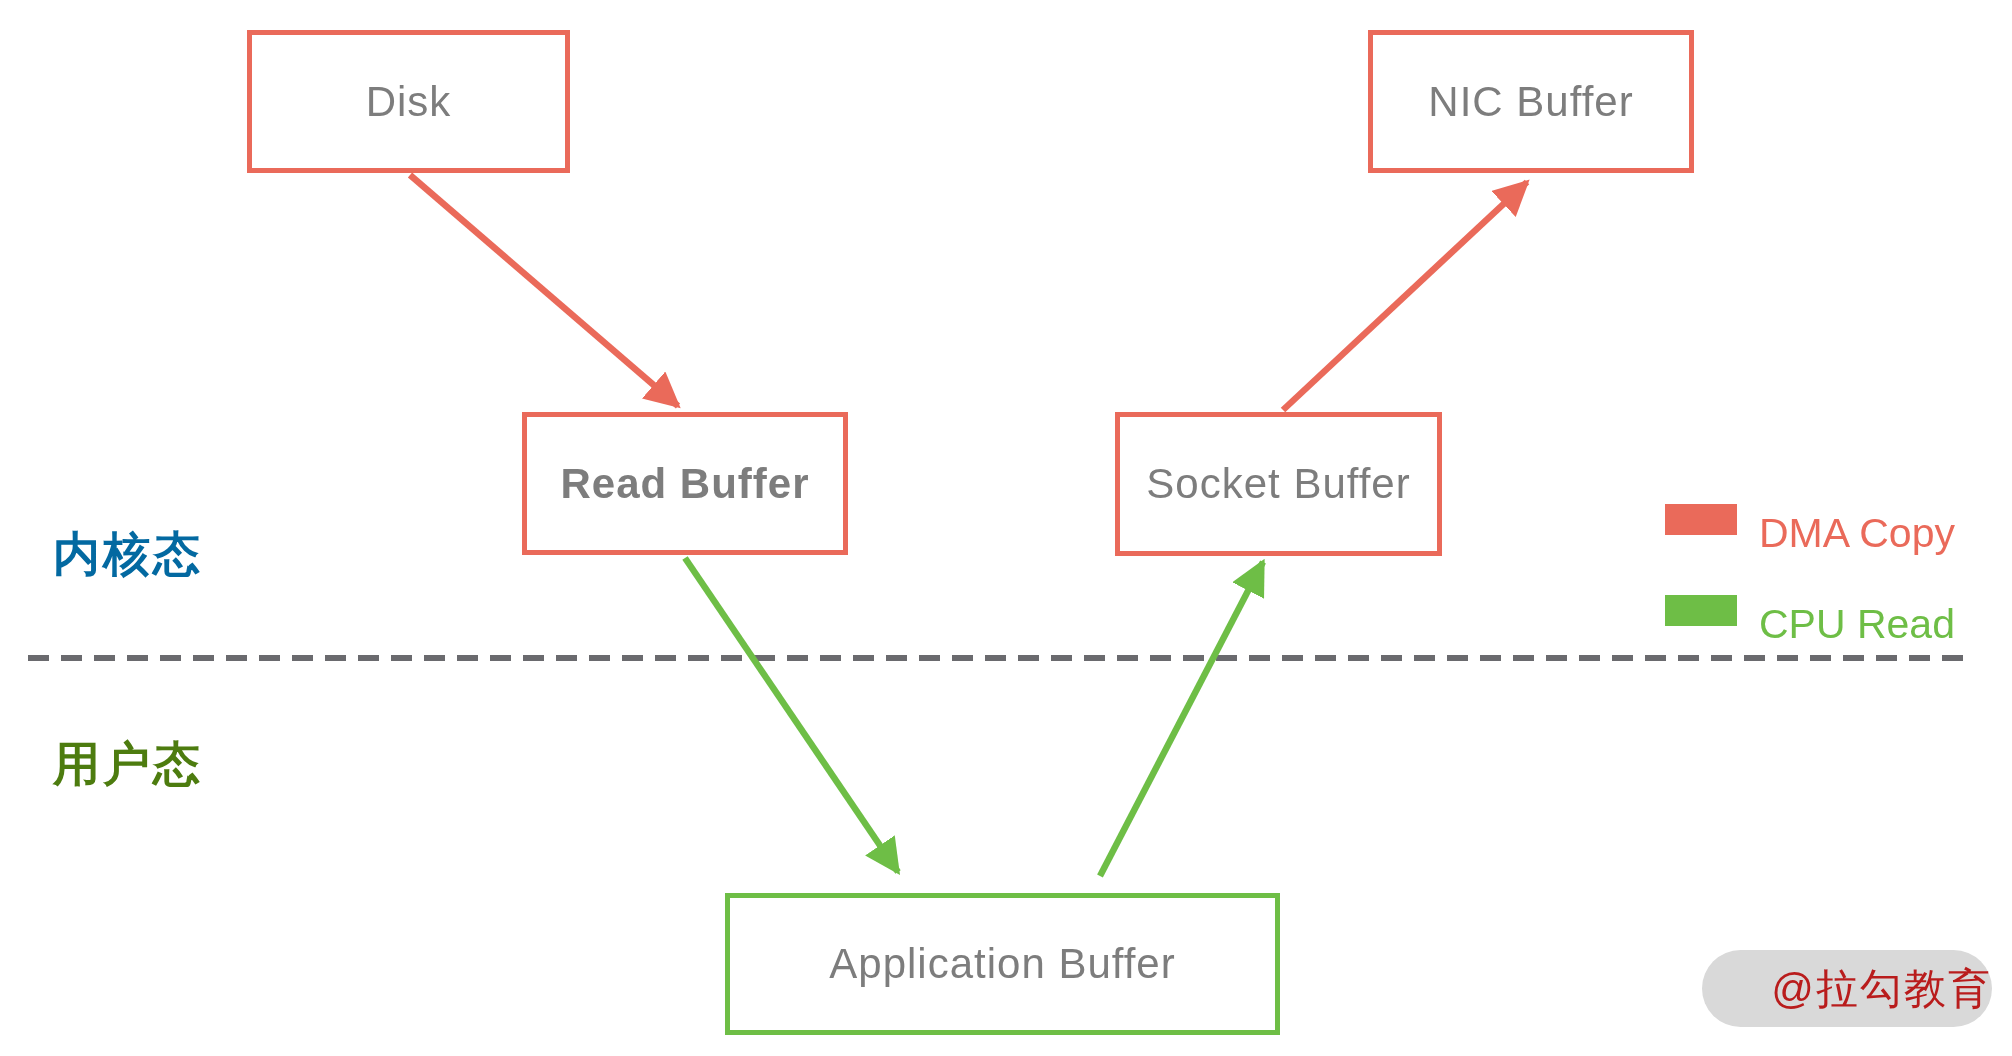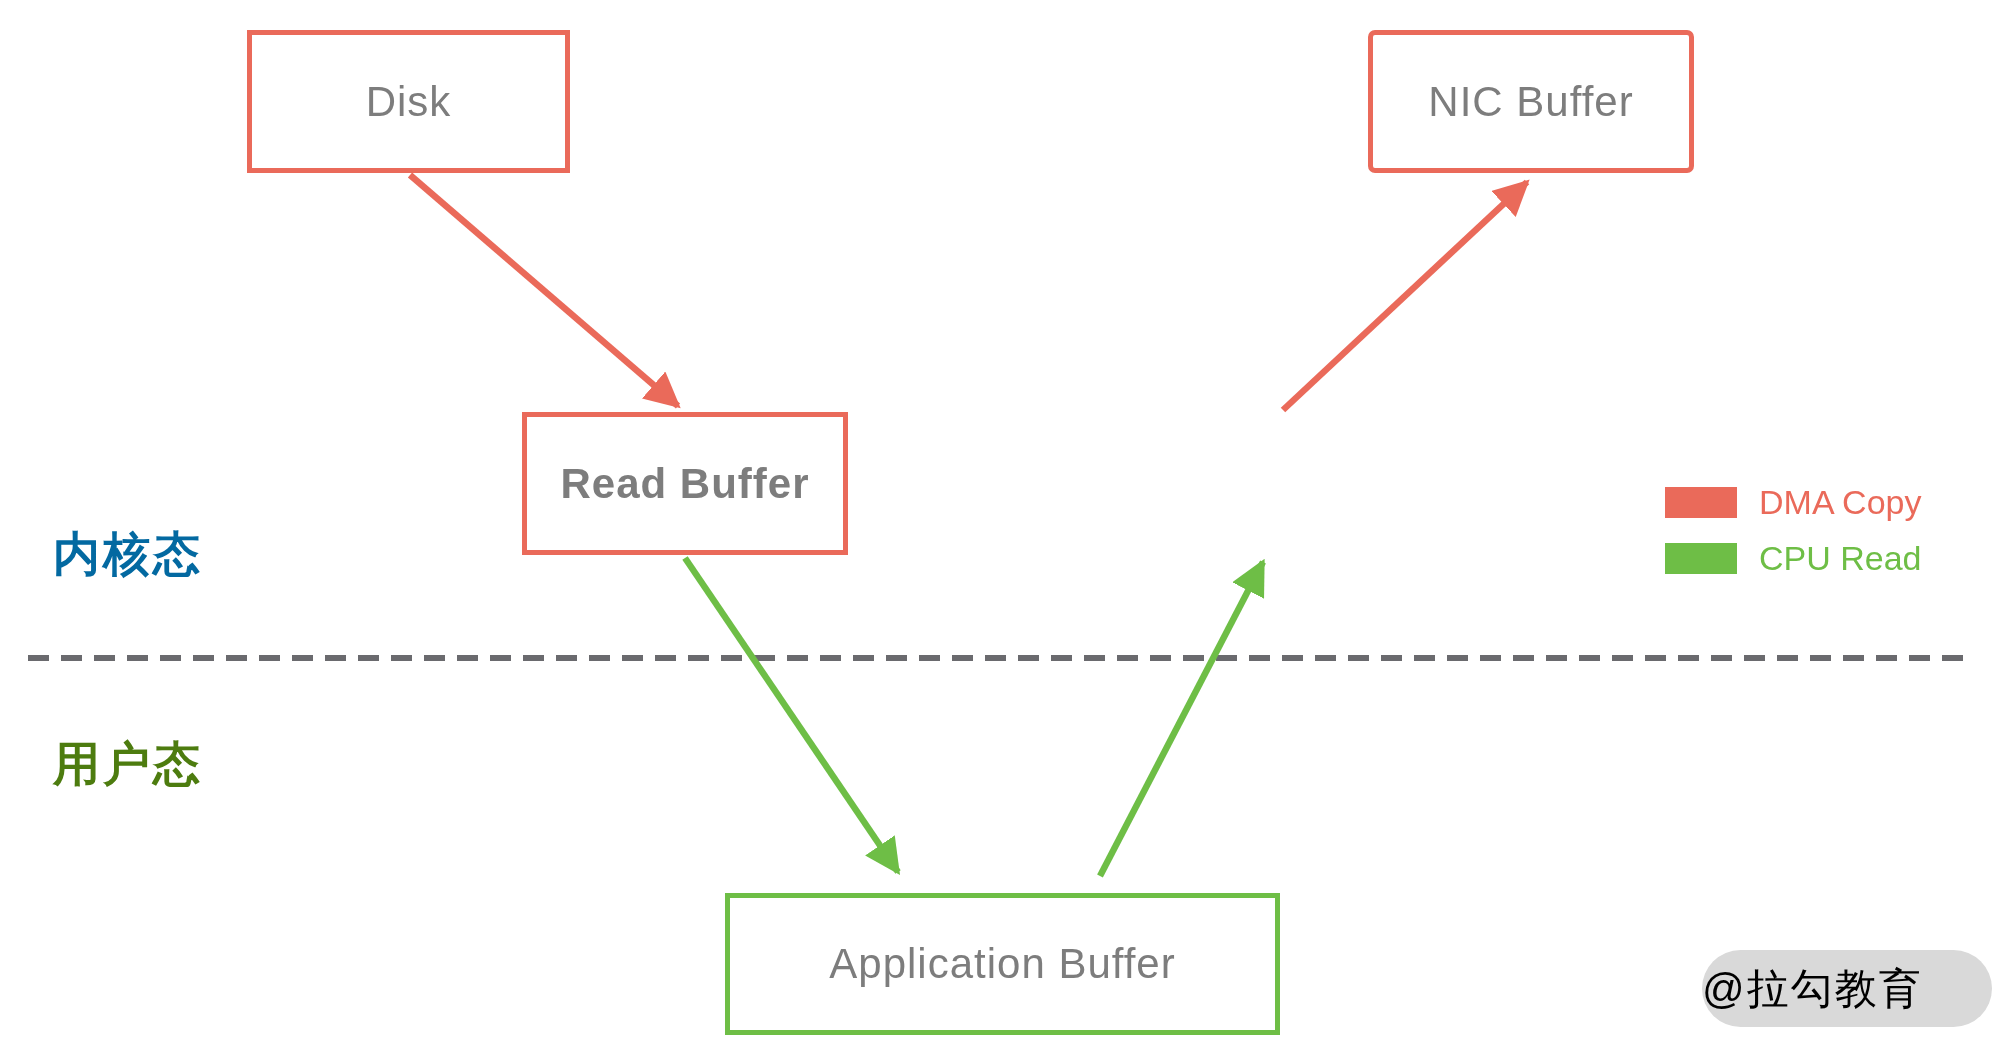--- a/index.html
+++ b/index.html
@@ -32,21 +32,21 @@
     justify-content: center;
     font-size: 42px;
     color: #7d7d7d;
     letter-spacing: 1px;
     white-space: nowrap;
   }
   .node.red   { border: 5px solid #ea6a5a; }
   .node.green { border: 5px solid #6ebe46; }
 
   .node-disk   { left: 247px;  top: 30px;  width: 323px; height: 143px; }
-  .node-nic    { left: 1368px; top: 30px;  width: 326px; height: 143px; border-radius: 7px; }
+  .node-nic    { left: 1368px; top: 30px;  width: 326px; height: 143px; }
   .node-read   { left: 522px;  top: 412px; width: 326px; height: 143px; font-weight: bold; }
   .node-socket { left: 1115px; top: 412px; width: 327px; height: 144px; }
   .node-app    { left: 725px;  top: 879px; width: 555px; height: 142px; margin-top: 14px; }
 
   .zone-label {
     position: absolute;
     left: 53px;
     font-size: 47px;
     font-weight: bold;
     line-height: 1;
@@ -64,39 +64,40 @@
     flex-direction: column;
     gap: 22px;
   }
   .legend-row {
     display: flex;
     align-items: center;
     gap: 22px;
   }
   .legend-swatch { display: block; }
   .legend-label {
-    font-size: 34px;
+    font-size: 41px;
     line-height: 1;
     white-space: nowrap;
+    margin-top: 28px;
   }
   .legend-label.dma { color: #ea6a5a; }
   .legend-label.cpu { color: #6ebe46; }
 
   .watermark {
     position: absolute;
     left: 1702px;
     top: 950px;
     width: 290px;
     height: 77px;
     border-radius: 40px;
     background: #d9d9d9;
     display: flex;
     align-items: center;
-    justify-content: flex-start;
-    color: #000000;
+    justify-content: flex-end;
+    color: #b91c1c;
     font-size: 42px;
     letter-spacing: 2px;
     white-space: nowrap;
   }
 </style>
 </head>
 <body>
 
 <div class="stage">
 
@@ -126,20 +127,23 @@
   </div>
 
   <div class="node red node-nic">
     <span>NIC Buffer</span>
   </div>
 
   <div class="node red node-read">
     <span>Read Buffer</span>
   </div>
 
+  <div class="node red node-socket">
+    <span>Socket Buffer</span>
+  </div>
 
   <div class="node green node-app">
     <span>Application Buffer</span>
   </div>
 
   <div class="zone-label zone-kernel">内核态</div>
 
   <div class="zone-label zone-user">用户态</div>
 
   <div class="legend">

